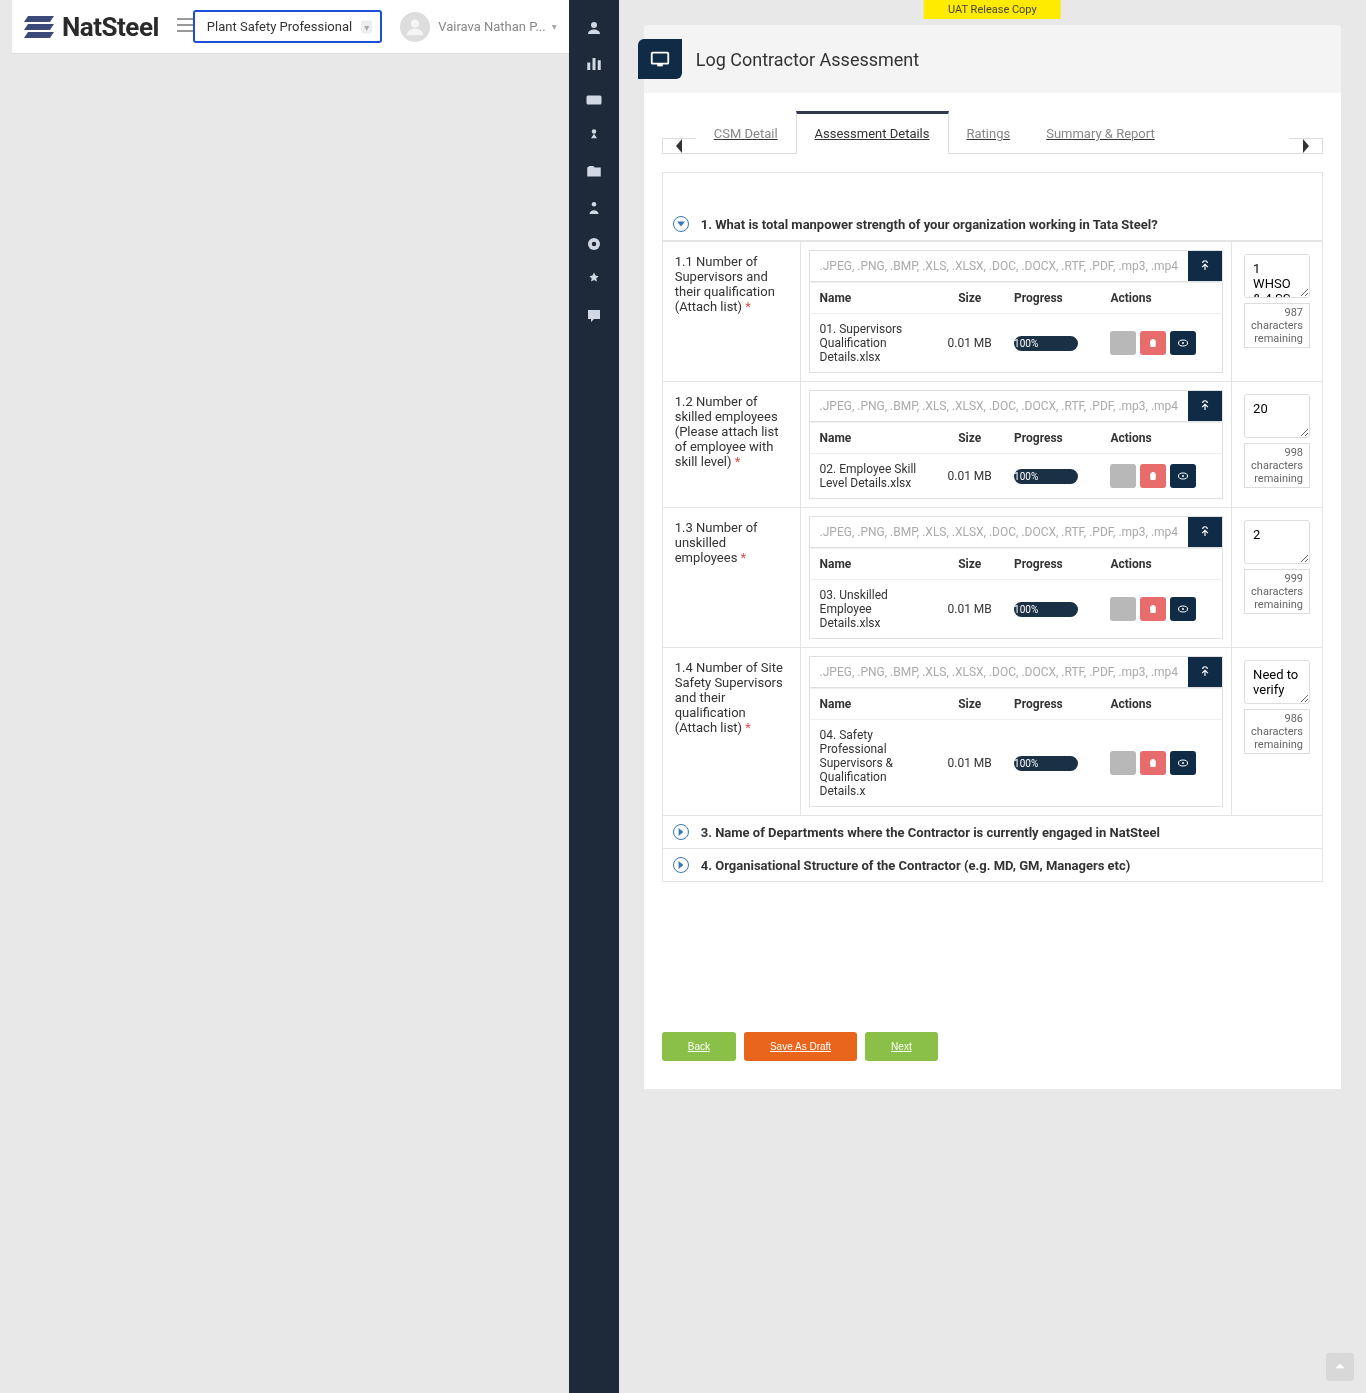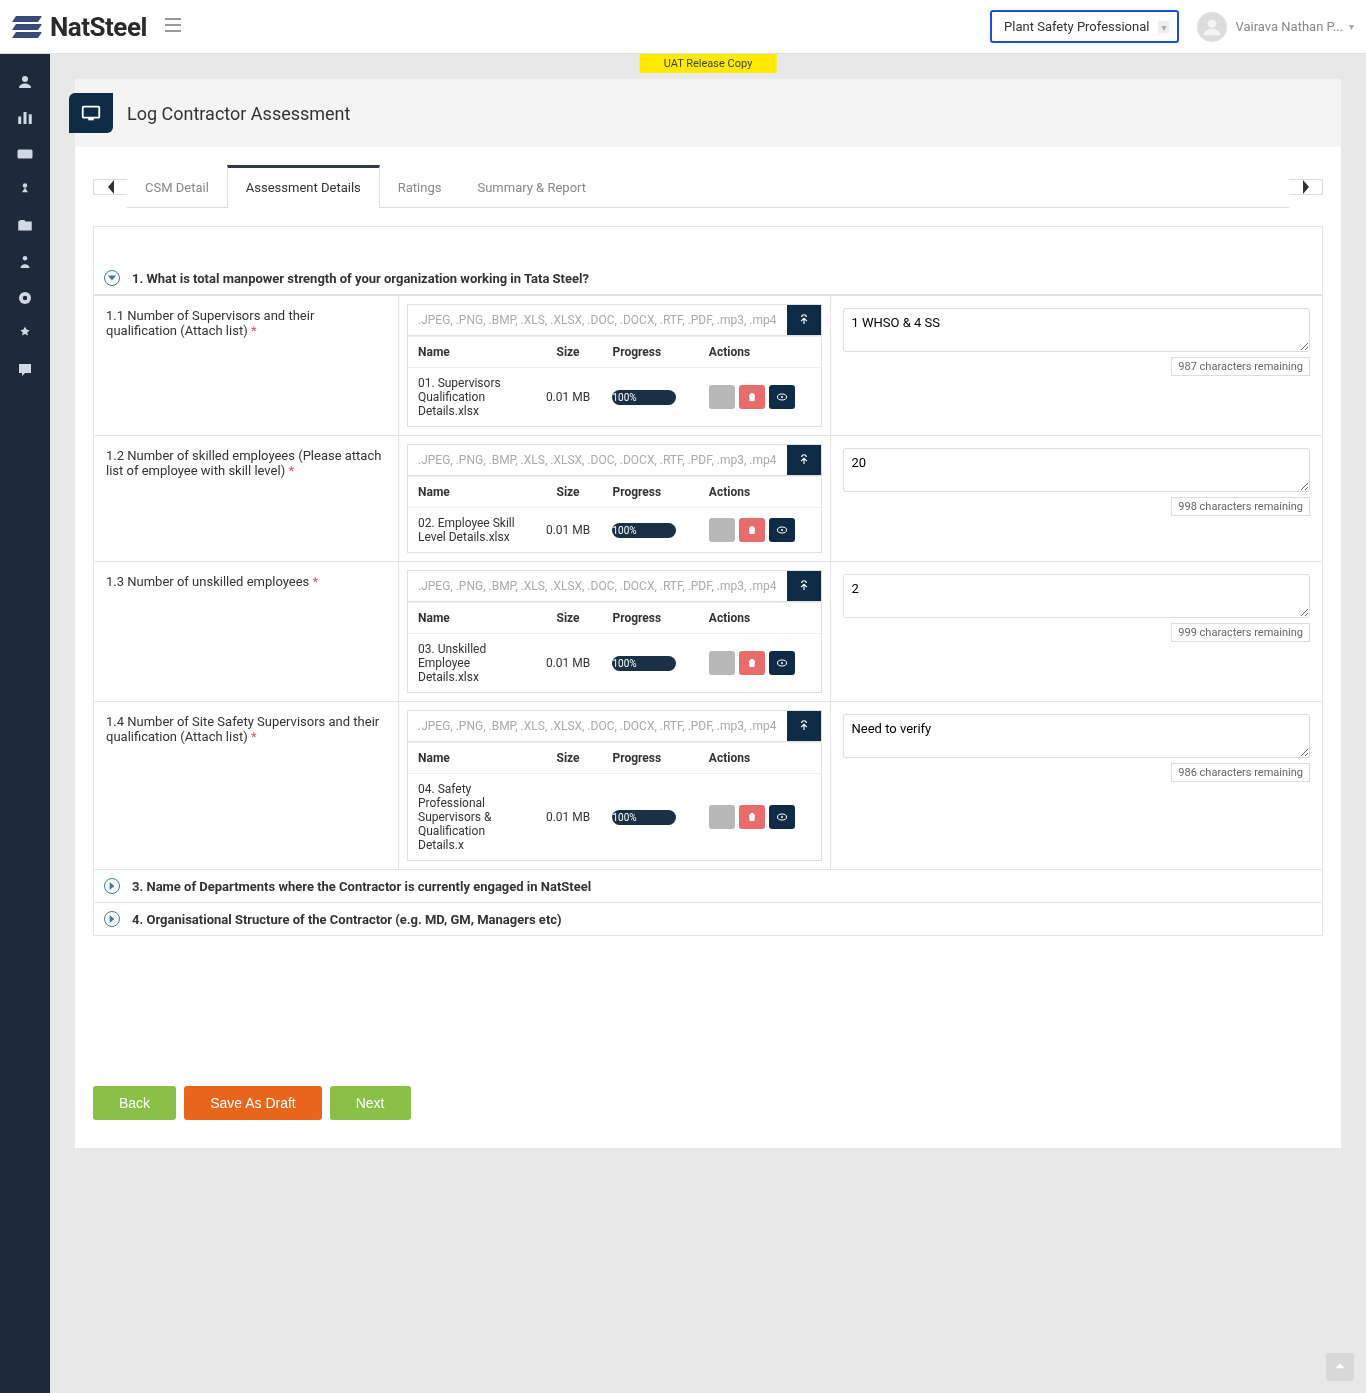--- a/index.html
+++ b/index.html
@@ -1,17 +1,17 @@
 <!DOCTYPE html>
 <html><head>
 <meta charset="utf-8">
 <style>
 * { box-sizing: border-box; margin: 0; padding: 0; }
 body { font-family: -apple-system, BlinkMacSystemFont, "Segoe UI", Roboto, Arial, sans-serif; font-size: 13px; color: #333; background: #e8e8e8; }
-.app { display: flex; flex-direction: column; min-height: 100vh; }
+.app { display: flex; flex-direction: row; min-height: 100vh; padding-left: 12px; }
 .topbar { background: #fff; height: 54px; display: flex; align-items: center; padding: 0 12px; border-bottom: 1px solid #ddd; }
 .logo { display: flex; align-items: center; font-size: 26px; font-weight: 700; color: #2a2a2a; letter-spacing: -0.5px; }
 .logo svg { margin-right: 6px; }
 .menu-toggle { margin-left: 18px; color: #888; cursor: pointer; }
 .topbar-spacer { flex: 1; }
 .role-select { border: 2px solid #1d4ed8; border-radius: 3px; padding: 7px 28px 7px 12px; font-size: 13px; color: #333; background: #fff; margin-right: 18px; position: relative; cursor: pointer; }
 .role-select::after { content: "▾"; position: absolute; right: 8px; color: #aaa; font-size: 10px; top: 50%; transform: translateY(-50%); background:#eee; padding:1px 3px; border-radius:2px;}
 .user-block { display: flex; align-items: center; color: #888; font-size: 13px; cursor: pointer; }
 .avatar { width: 30px; height: 30px; border-radius: 50%; background: #ddd; margin-right: 8px; display:flex; align-items:center; justify-content:center;}
 .avatar svg { fill: #f5f5f5; }
@@ -25,21 +25,21 @@
 .main { flex: 1; position: relative; padding-bottom: 40px;}
 .uat-banner { position: absolute; top: 0; left: 50%; transform: translateX(-50%); background: #ffeb00; color: #444; font-size: 11px; padding: 3px 24px; z-index: 5; }
 
 .page-header { background: #f4f4f4; margin: 24px 24px 0 24px; border-top-left-radius: 4px; border-top-right-radius: 4px; padding: 14px 18px 14px 0; display: flex; align-items: center; position: relative; border:1px solid #e9e9e9; border-bottom:none;}
 .page-icon-wrap { width: 44px; height: 40px; background: #0f2b46; border-top-left-radius: 6px; border-bottom-right-radius: 6px; display: flex; align-items: center; justify-content: center; margin-left: -6px; margin-right: 14px; }
 .page-icon-wrap svg { fill: #fff; width: 22px; height: 22px; }
 .page-title { font-size: 18px; color: #333; font-weight: 400; }
 
 .card { background: #fff; margin: 0 24px; border: 1px solid #e9e9e9; border-top: none; padding: 18px 18px 28px 18px; }
 
-.tabs-row { display: flex; align-items: center; }
+.tabs-row { display: flex; align-items: flex-end; text-decoration: underline; }
 .nav-arrow { width: 34px; border: 1px solid #ddd; display: flex; align-items: center; justify-content: center; color: #555; cursor: pointer; background:#fff;}
 .tabs { display: flex; flex: 1; }
 .tab { padding: 12px 18px; font-size: 13px; color: #888; cursor: pointer; border-top: 3px solid transparent; }
 .tab.active { color: #333; border: 1px solid #ddd; border-top: 3px solid #2f3b4c; border-bottom: none; background:#fff;}
 .tab:not(.active){ border-bottom:1px solid #ddd;}
 .tabs-fill { flex:1; border-bottom:1px solid #ddd;}
 .nav-arrow.left { border-right:none;}
 .nav-arrow.right { border-left:none;}
 
 .section-spacer { height: 18px; }
@@ -78,21 +78,21 @@
 .btn-icon.gray { background: #b8b8b8; }
 .btn-icon.red { background: #e86c6c; }
 .btn-icon.dark { background: #0f2b46; }
 .btn-icon svg { width: 12px; height: 12px; fill: #fff; }
 
 .textarea-wrap { position: relative; }
 .textarea { width: 100%; min-height: 38px; border: 1px solid #ddd; border-radius: 3px; padding: 6px 8px; font-size: 13px; resize: vertical; font-family: inherit; }
 .char-remain { text-align: right; font-size: 11px; color: #666; border:1px solid #ddd; display:inline-block; float:right; padding:2px 6px; background:#fff; margin-top:2px;}
 
 .footer-btns { margin-top: 150px; display: flex; gap: 8px; }
-.btn { padding: 9px 26px; border: none; border-radius: 3px; color: #fff; font-size: 14px; cursor: pointer; }
+.btn { padding: 9px 26px; border: none; border-radius: 3px; color: #fff; font-size: 10px; cursor: pointer; text-decoration: underline; }
 .btn.green { background: #8ac048; }
 .btn.orange { background: #e8651b; }
 
 .scroll-top { position: fixed; bottom: 12px; right: 12px; width: 28px; height: 28px; background: #d8d8d8; border-radius: 3px; display: flex; align-items: center; justify-content: center; cursor: pointer; }
 .scroll-top svg { fill: #fff; width: 14px; height: 14px; }
 .clearfix::after{content:"";display:table;clear:both;}
 </style>
 </head>
 <body>
 

